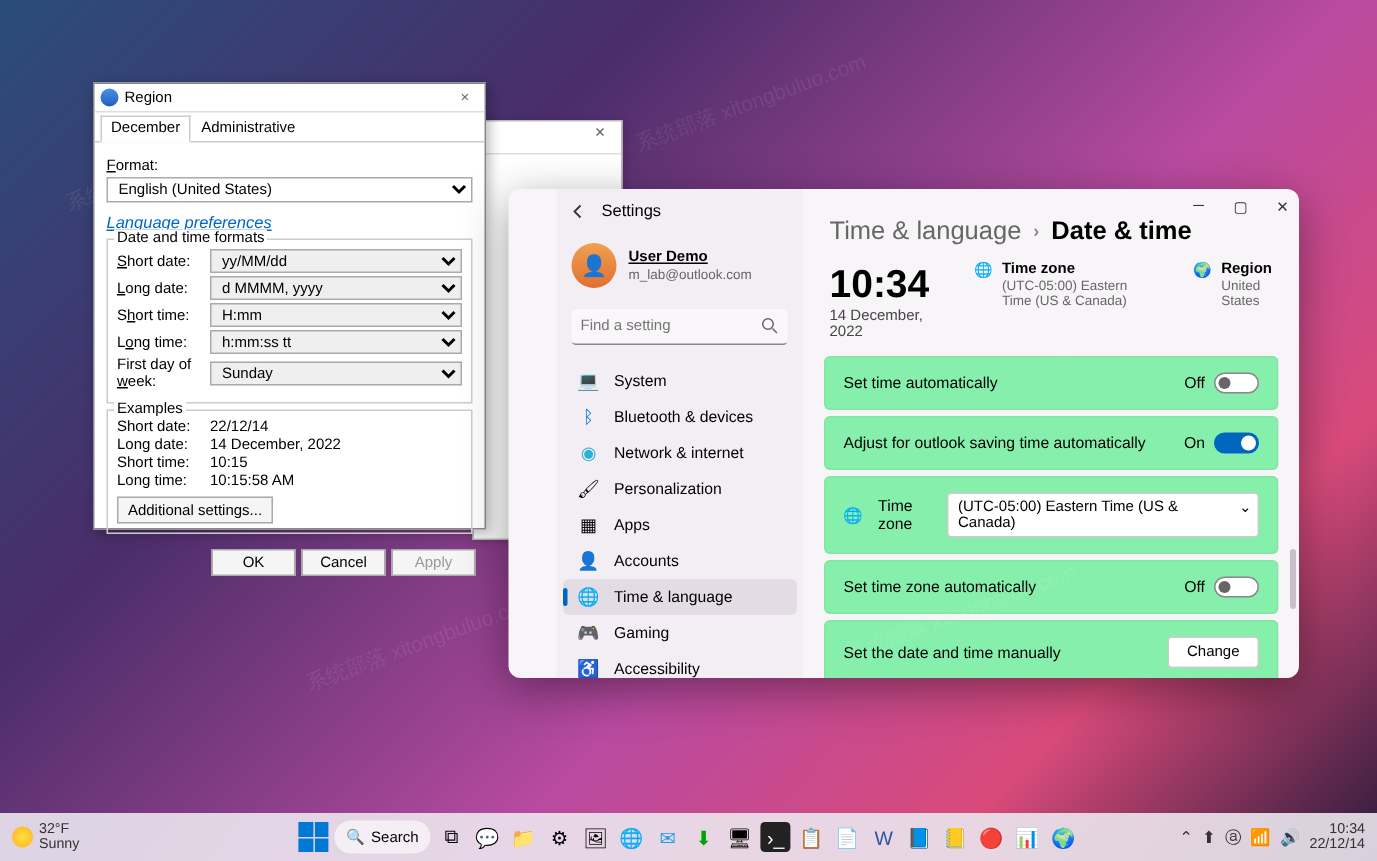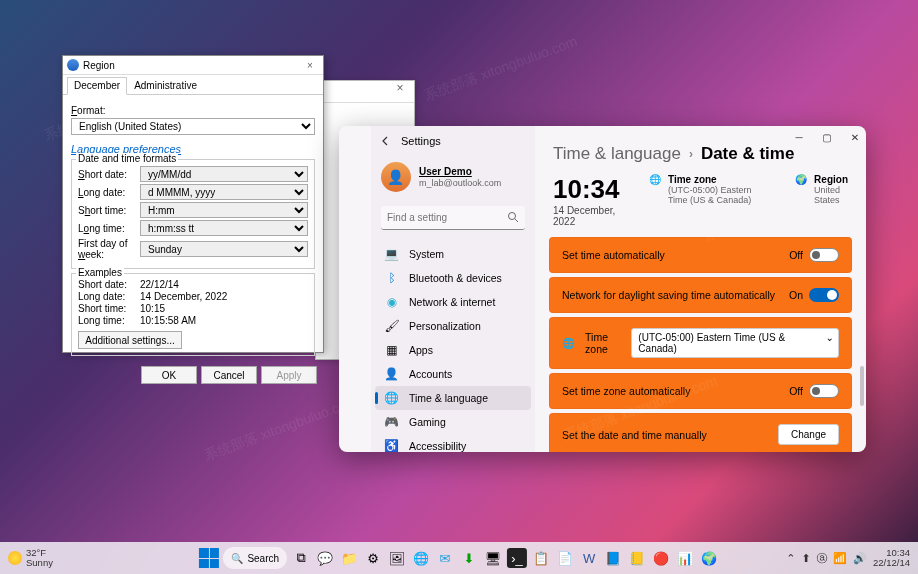--- a/index.html
+++ b/index.html
@@ -63,21 +63,21 @@
 .breadcrumb { font-size: 17px; font-weight: 600; display: flex; align-items: center; gap: 8px; }
 .breadcrumb .parent { color: #666; font-weight: 400; }
 .breadcrumb .chev { color: #888; font-size: 12px; }
 .info-row { display: flex; gap: 30px; margin-top: 10px; align-items: flex-start; }
 .big-time { font-size: 26px; font-weight: 600; }
 .big-date { font-size: 10px; color: #444; }
 .info-block { display: flex; gap: 6px; font-size: 10px; }
 .info-block .lbl { font-weight: 600; }
 .info-block .sub { color: #666; font-size: 9px; }
 .settings-content { flex: 1; overflow-y: auto; padding: 0 14px 10px 14px; }
-.setting-card { background: #f97316; border-radius: 4px; padding: 10px 12px; margin-bottom: 4px; display: flex; align-items: center; justify-content: space-between; font-size: 10.5px; border: 1px solid rgba(0,0,0,0.04); }
+.setting-card { background: #86efac; border-radius: 4px; padding: 10px 12px; margin-bottom: 4px; display: flex; align-items: center; justify-content: space-between; font-size: 10.5px; border: 1px solid rgba(0,0,0,0.04); }
 .toggle-wrap { display: flex; align-items: center; gap: 6px; }
 .toggle { width: 30px; height: 14px; border-radius: 7px; position: relative; cursor: pointer; }
 .toggle.off { background: #fff; border: 1px solid #888; }
 .toggle.off::after { content: ""; position: absolute; left: 2px; top: 2px; width: 8px; height: 8px; background: #666; border-radius: 50%; }
 .toggle.on { background: #0067c0; }
 .toggle.on::after { content: ""; position: absolute; right: 2px; top: 2px; width: 10px; height: 10px; background: #fff; border-radius: 50%; }
 .tz-select { background: #fff; border: 1px solid #ccc; border-radius: 3px; padding: 3px 18px 3px 6px; font-size: 10px; position: relative; cursor: pointer; }
 .change-btn { background: #fff; border: 1px solid #ccc; border-radius: 3px; padding: 4px 12px; font-size: 10px; cursor: pointer; }
 .scrollbar-track { position: absolute; right: 2px; top: 240px; width: 4px; height: 40px; background: #c8c0c8; border-radius: 2px; }
 
@@ -279,21 +279,21 @@
     </div>
     <div class="settings-content">
       <div class="setting-card">
         <span>Set time automatically</span>
         <div class="toggle-wrap">
             <span>Off</span>
             <div class="toggle off"></div>
           </div>
       </div>
       <div class="setting-card">
-        <span>Network for daylight saving time automatically</span>
+        <span>Adjust for outlook saving time automatically</span>
         <div class="toggle-wrap">
             <span>On</span>
             <div class="toggle on"></div>
           </div>
       </div>
       <div class="setting-card">
         <span style="display:flex;gap:10px;align-items:center">
             <span>🌐</span>
             <span>Time zone</span>
           </span>

